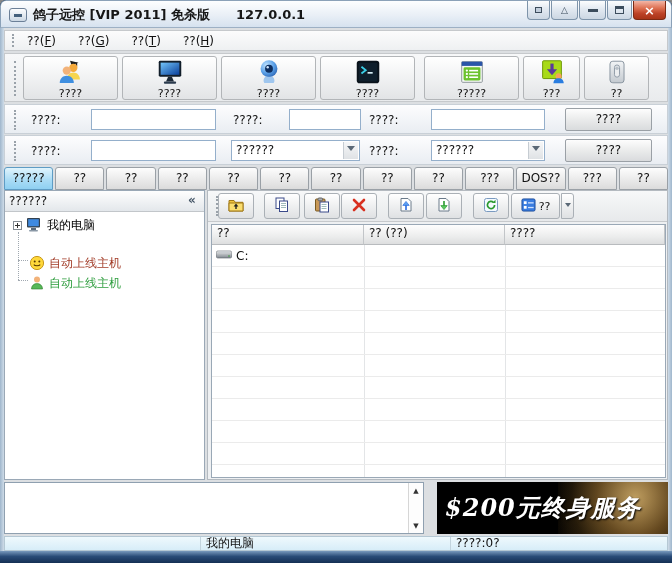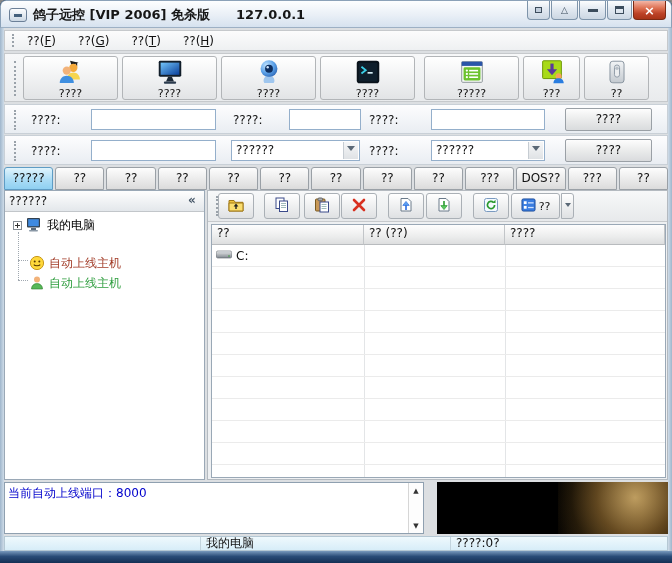--- a/index.html
+++ b/index.html
@@ -91,21 +91,21 @@
   .spane{border-right:1px solid #c2d4de;padding-left:5px;white-space:nowrap;overflow:hidden;}
   .sp1{width:196px}.sp2{width:250px}.sp3{flex:1;border-right:none;}
 </style>
 </head>
 <body>
 
 <div id="window">
 
   <div class="titlebar">
     <div class="sysicon"></div>
-    <div class="title-text"><span>鸽子远控 [VIP 2006] 免杀版</span><span class="title-ip">127.0.0.1</span></div>
+    <div class="title-text"><span>鸽子远控 [VIP 2011] 免杀版</span><span class="title-ip">127.0.0.1</span></div>
     <div class="wbtns">
       <div class="wbtn w1">
           <div class="glyph-sq"></div>
         </div>
       <div class="wbtn w2">
           <div class="glyph-tri">△</div>
         </div>
       <div class="wbtn w3">
           <div class="glyph-min"></div>
         </div>
@@ -435,29 +435,29 @@
         <div class="flrow"></div>
         <div class="flrow"></div>
         <div class="flrow"></div>
         <div class="flrow"></div>
         <div class="flrow"></div>
         <div class="flrow"></div>
       </div>
     </div>
 
     <div class="logbox">
-      <div class="logtext" style="color: rgb(0, 0, 204);">当前自动上线端口：8000</div>
       <div class="vsb">
         <div class="ar up">▲</div>
         <div class="ar dn">▼</div>
       </div>
     </div>
 
     <div class="ad" style="background-color: rgb(0, 0, 0);">
       <div class="ad-img"></div>
+      <div class="ad-text" style="color: rgb(255, 255, 255);">$200元终身服务</div>
     </div>
 
     <div class="statusbar">
       <div class="spane sp1"></div>
       <div class="spane sp2">我的电脑</div>
       <div class="spane sp3">????:0?</div>
     </div>
 
   </div>
 </div>

